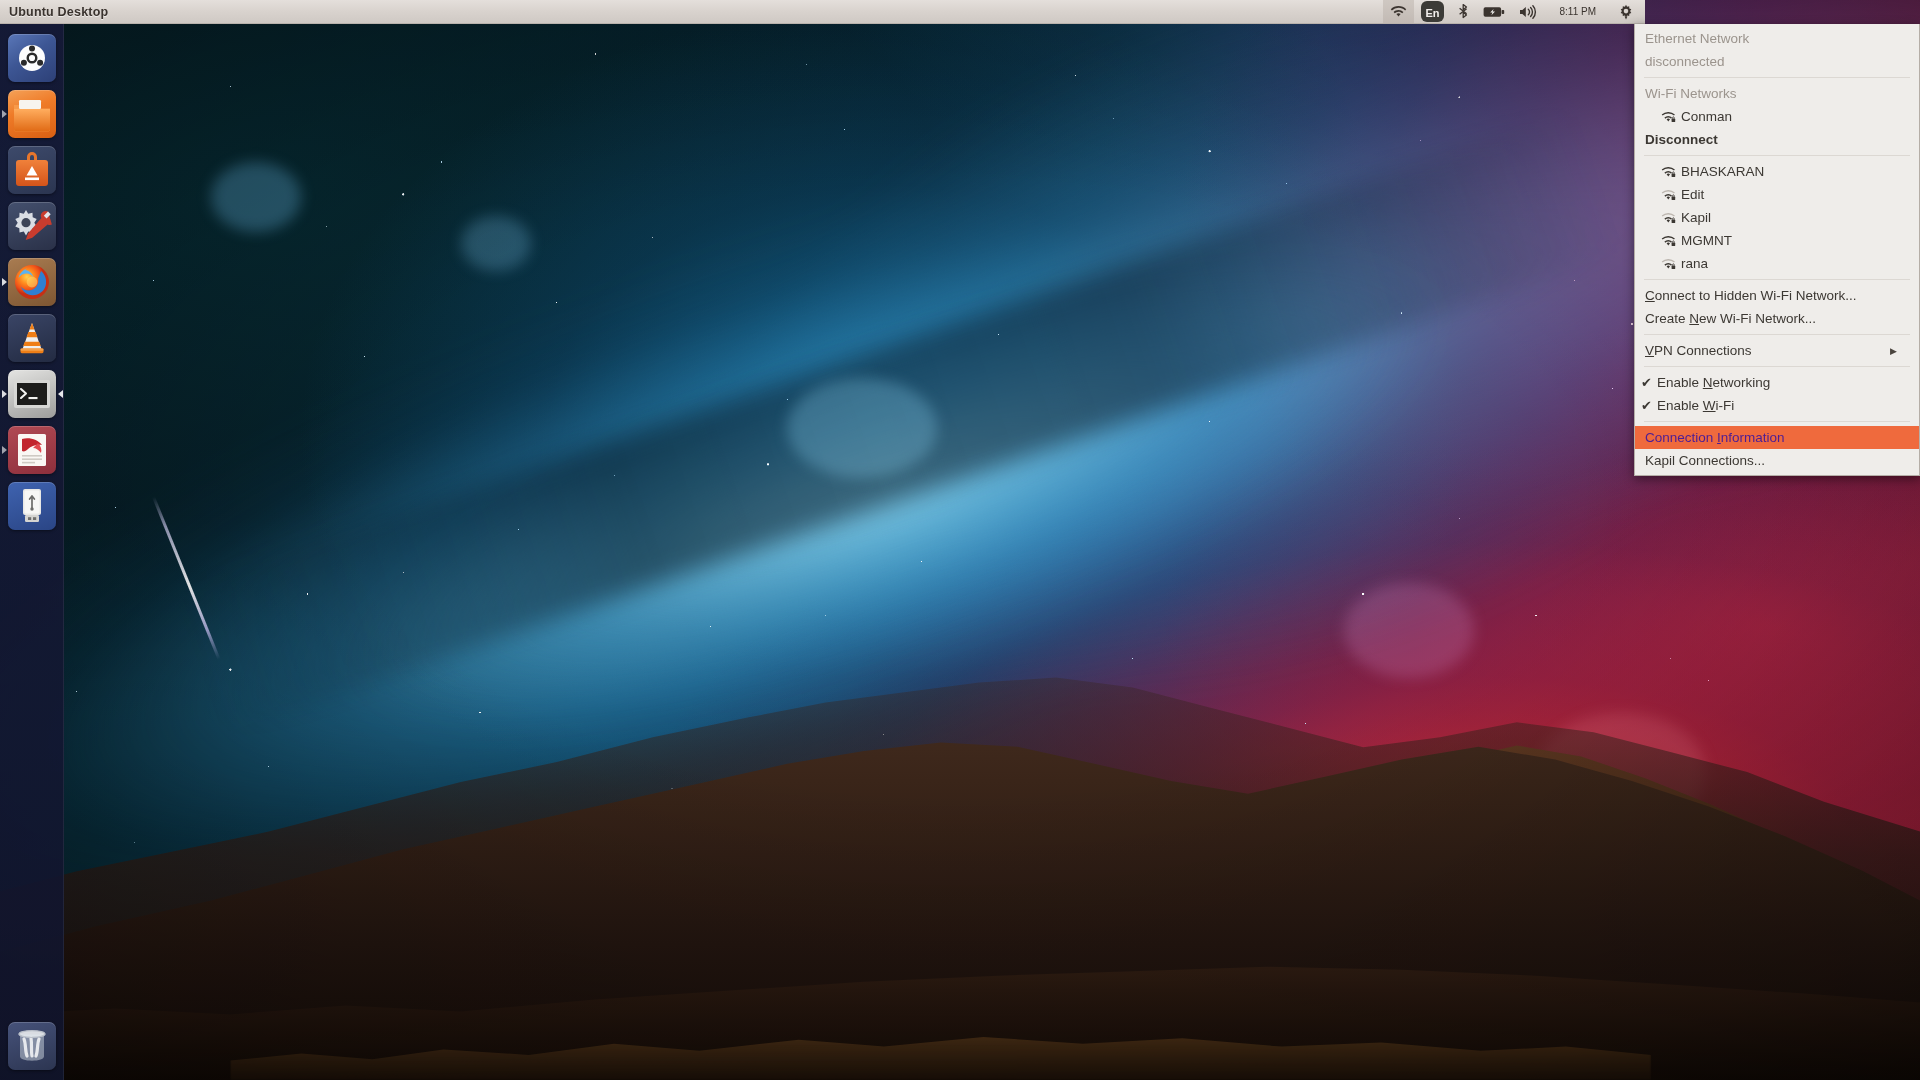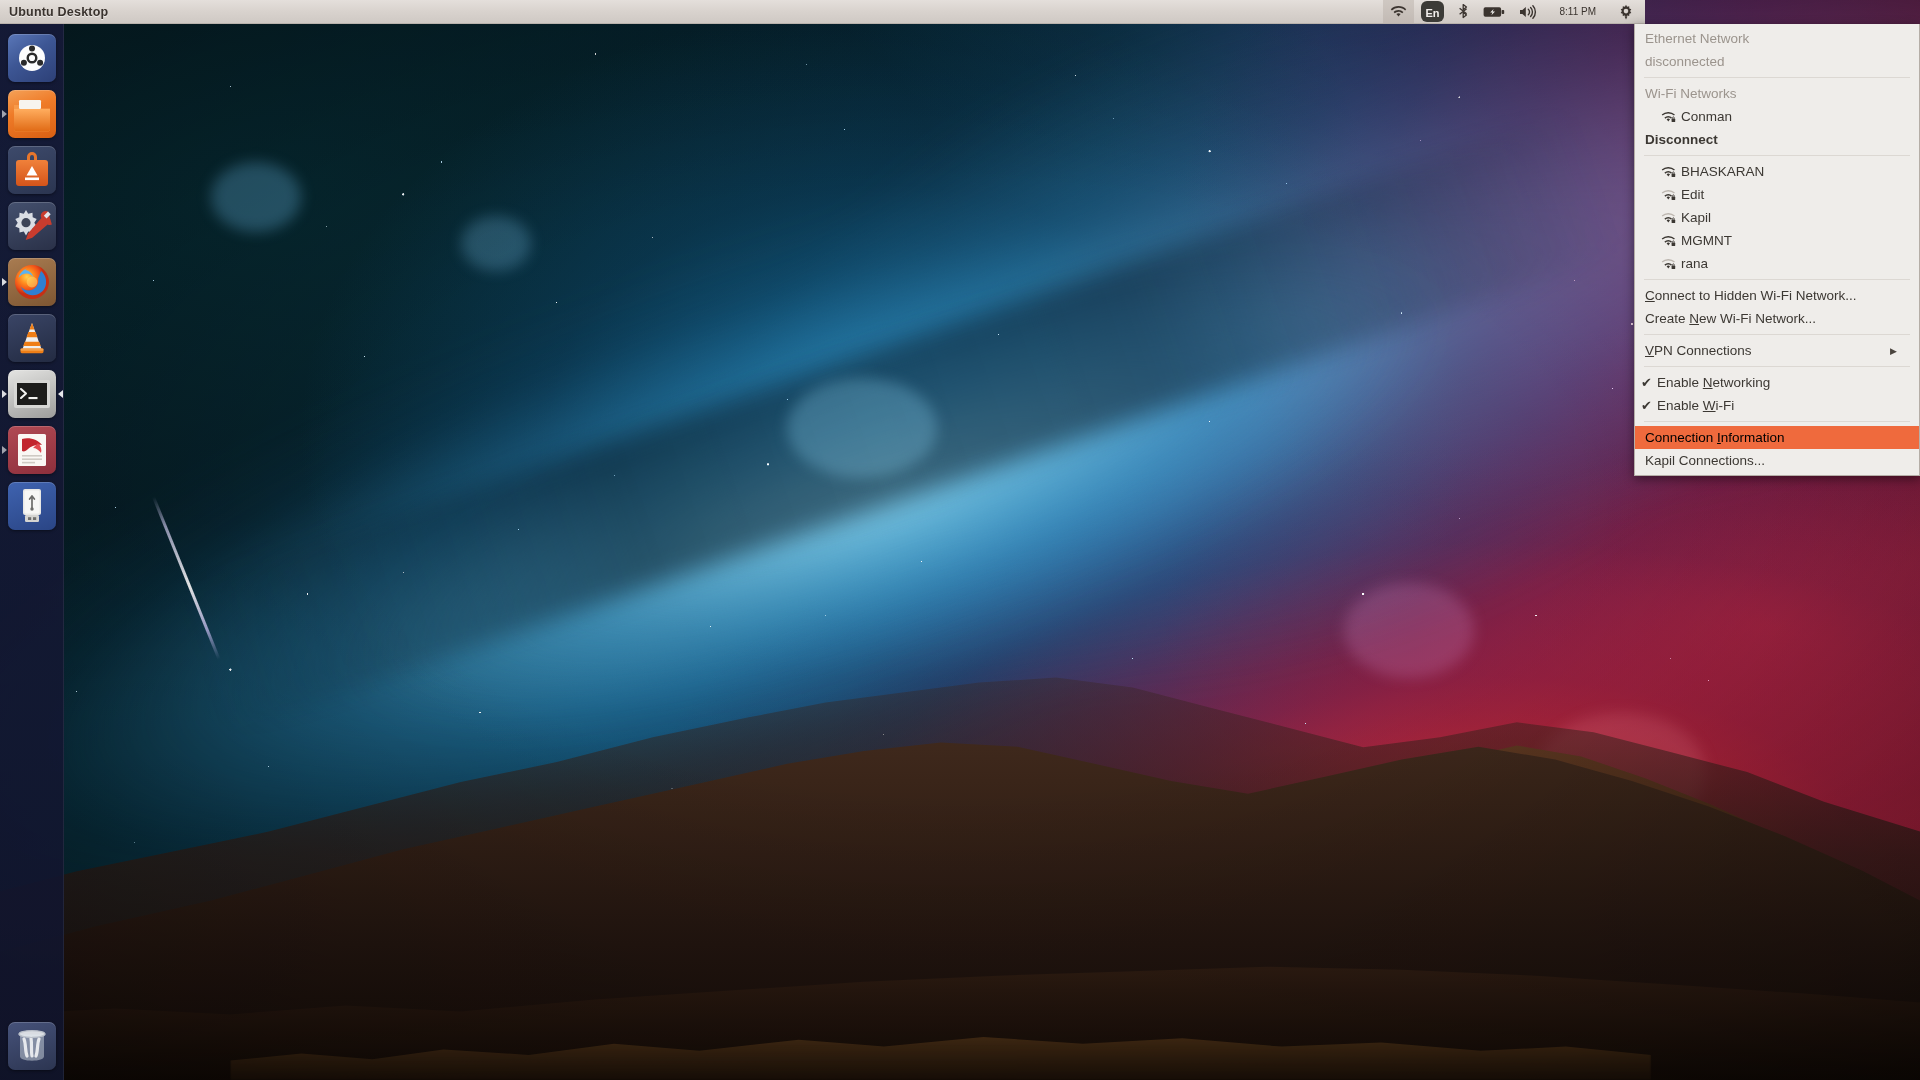--- a/index.html
+++ b/index.html
@@ -239,21 +239,21 @@
     padding:3px 0 3px 0;
   }
   .menu-row {
     display:flex; align-items:center;
     height:23px; padding:0 22px 0 10px;
     white-space:nowrap;
   }
   .menu-row.header { color:#9b948d; }
   .menu-row.bold { font-weight:bold; }
   .menu-row.indent { padding-left:34px; }
-  .menu-row.selected { background:#ef6a3d; color:#000000; }
+  .menu-row.selected { background:#ef6a3d; color:#4c1d95; }
   .menu-sep { height:1px; background:#dcd8d3; margin:4px 9px; }
   .wifi-ico { width:22px; margin-left:-12px; margin-right:2px; display:flex; align-items:center; justify-content:center; }
   .check { width:16px; margin-left:-4px; color:#3c3833; font-size:13px; }
   .submenu-arrow { margin-left:auto; font-size:9px; color:#4a443e; }
   .u { text-decoration:underline; }
 </style>
 </head>
 <body>
 
 <div id="screen">

